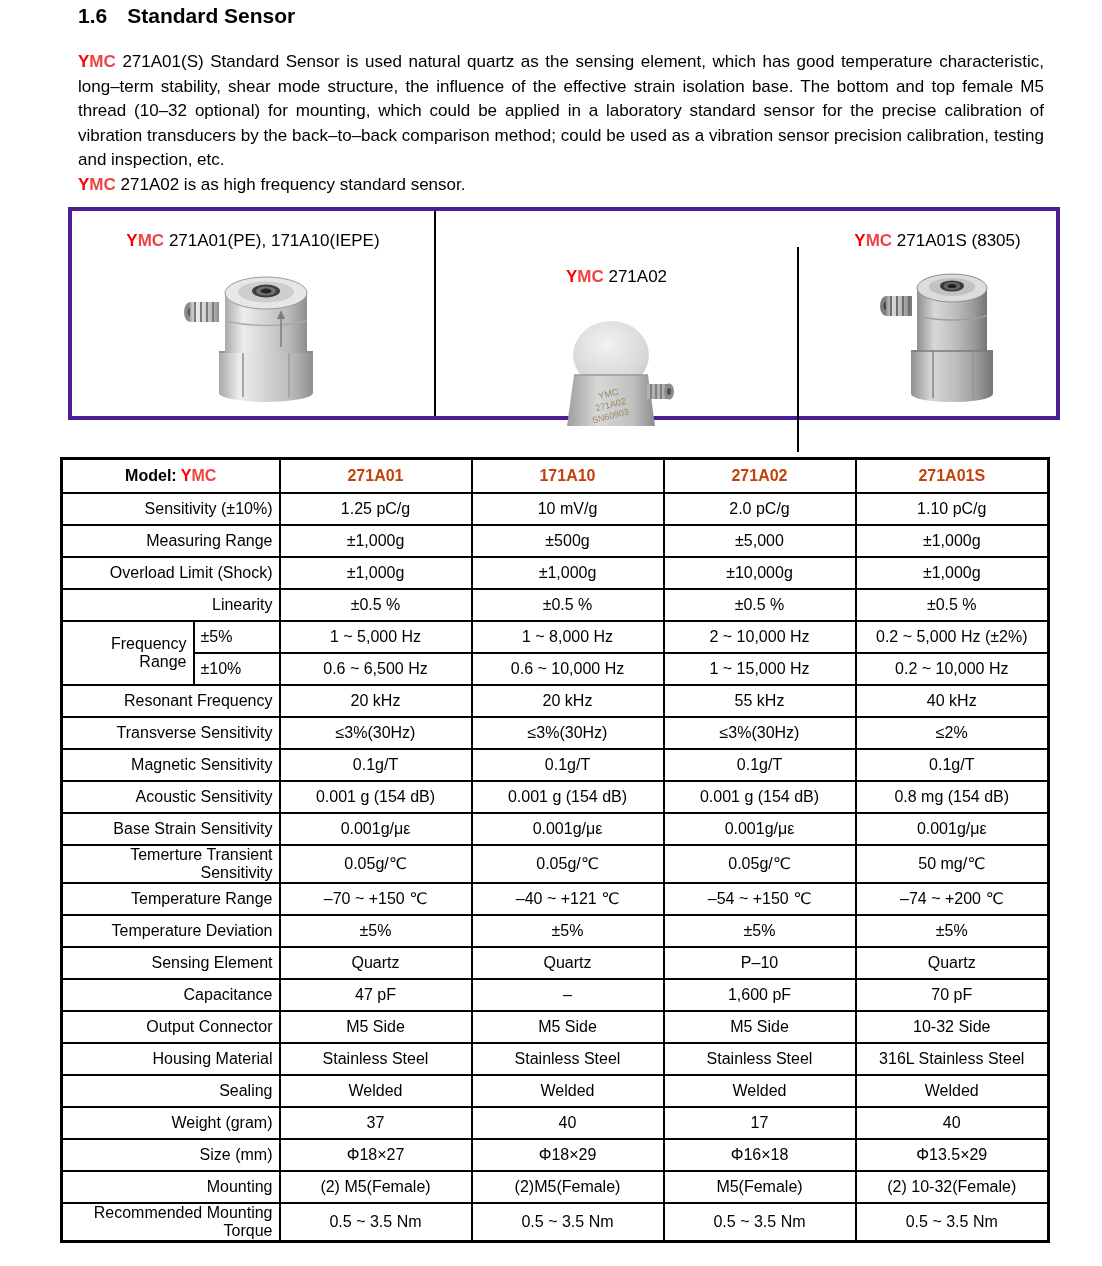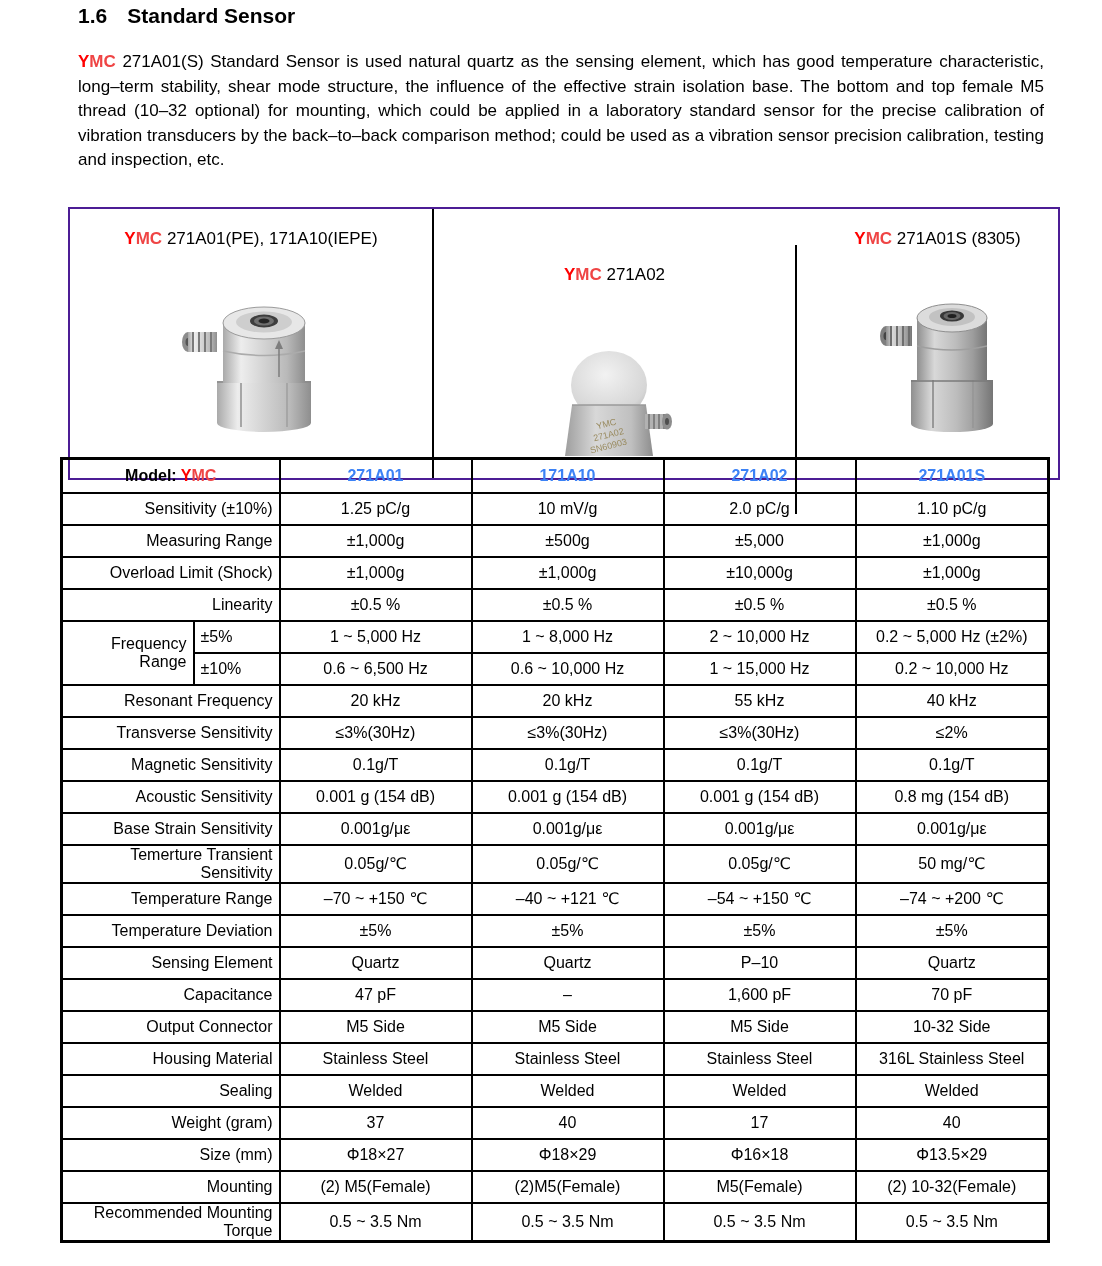--- a/index.html
+++ b/index.html
@@ -10,49 +10,50 @@
   }
   
   .heading { position:absolute; left:78px; top:4px; font-size:21px; font-weight:bold;text-align:right; }
   .heading .num { margin-right:20px; }
   
   .intro { position:absolute; left:78px; top:50px; width:966px; font-size:17px; line-height:24.5px; text-align:justify; }
   .intro p { margin:0; }
   .brand-y { color:#ff0000; font-weight:bold; }
   .brand-mc { color:#ef4444; font-weight:bold; }
   
-  .gallery { position:absolute; left:68px; top:207px; width:992px; height:273px; border:2px solid #4c1d95; box-sizing:border-box; display:flex; }
+  .gallery { position:absolute; left:68px; top:207px; width:992px; height:213px; border:4px solid #4c1d95; box-sizing:border-box; display:flex; }
   .gcell { position:relative; height:100%; box-sizing:border-box; border-right:2px solid #000; display:flex; flex-direction:column; align-items:center; }
   .gcell:last-child { border-right:none;padding-left:20px; }
   .g1 { width:364px; } .g2 { width:363px;margin-top:36px; } .g3 { flex:1; }
   .gcap { margin-top:20px; font-size:17px; white-space:nowrap; }
   .photo { flex:1; display:flex; align-items:center; justify-content:center; width:100%; }
   
   table.spec { position:absolute; left:60px; top:457px; border-collapse:collapse; table-layout:fixed; border:3px solid #000; }
   table.spec td, table.spec th { border:2px solid #000; font-size:16px; padding:0 6px; overflow:hidden; }
   table.spec tr { height:32px; }
   table.spec tr.hdr-row { height:34px; }
   table.spec tr.tall { height:32px; }
   .hdr { font-weight:bold; font-size:17px; text-align:center; }
-  .model-name { color:#3b82f6; font-weight:bold; font-size:17px; text-align:center; }
+  .model-name { color:#c2410c; font-weight:bold; font-size:17px; text-align:center; }
   .lbl { text-align:right; padding-left:9px; }
   .sub { text-align:left; padding-left:9px; }
   .val { text-align:center; }
 </style>
 </head>
 <body>
 
 <div class="page">
 
   <div class="heading">
     <span class="num">1.6</span><span>Standard Sensor</span>
   </div>
 
   <div class="intro">
     <p><span class="brand-y">Y</span><span class="brand-mc">MC</span> <span>271A01(S) Standard Sensor is used natural quartz as the sensing element, which has good temperature characteristic, long–term stability, shear mode structure, the influence of the effective strain isolation base. The bottom and top female M5 thread (10–32 optional) for mounting, which could be applied in a laboratory standard sensor for the precise calibration of vibration transducers by the back–to–back comparison method; could be used as a vibration sensor precision calibration, testing and inspection, etc.</span></p>
+    <p><span class="brand-y">Y</span><span class="brand-mc">MC</span> <span>271A02 is as high frequency standard sensor.</span></p>
   </div>
 
   <div class="gallery">
 
     <div class="gcell g1">
       <div class="gcap">
         <span class="brand-y">Y</span><span class="brand-mc">MC</span> <span>271A01(PE), 171A10(IEPE)</span>
       </div>
       <div class="photo">
         <svg width="152" height="158" viewBox="0 0 152 158">

